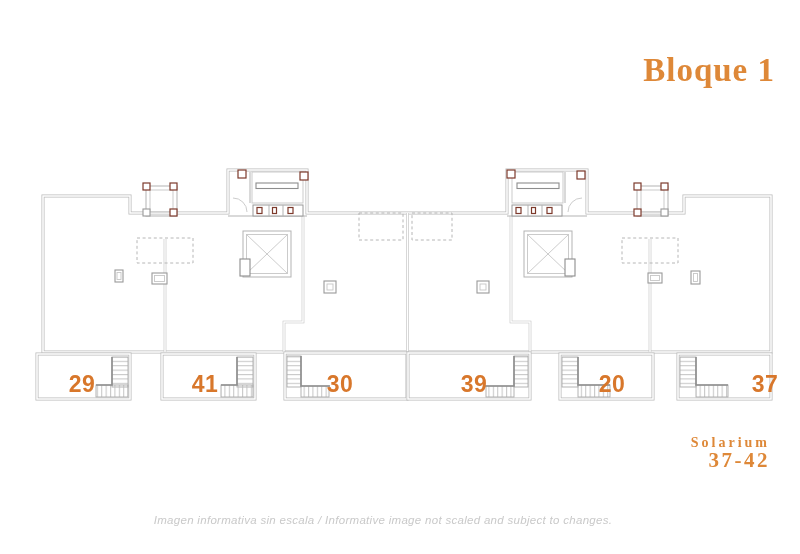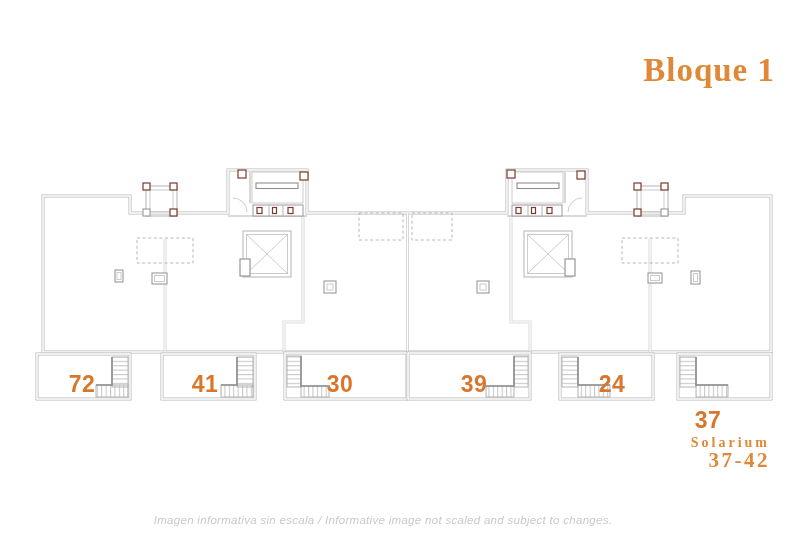--- a/index.html
+++ b/index.html
@@ -220,24 +220,24 @@
         <rect class="ln-light" x="480" y="284" width="6" height="6" fill="none"></rect>
       <rect class="graysq" x="648" y="273" width="14" height="10"></rect>
         <rect class="ln-light" x="650.5" y="275.5" width="9" height="5" fill="none"></rect>
       <rect class="graysq" x="691" y="271" width="9" height="13"></rect>
         <rect class="ln-light" x="693.5" y="273.5" width="4" height="8" fill="none"></rect>
     </g>
   </svg>
 
   <div class="txt title">Bloque 1</div>
 
-  <div class="txt unit-num" style="left:52px;">72</div>
+  <div class="txt unit-num" style="left:52px;">29</div>
   <div class="txt unit-num" style="left:175px;">41</div>
   <div class="txt unit-num" style="left:310px;">30</div>
   <div class="txt unit-num" style="left:444px;">39</div>
-  <div class="txt unit-num" style="left:582px;">24</div>
-  <div class="txt unit-num" style="left:678px;margin-top:36px;">37</div>
+  <div class="txt unit-num" style="left:582px;">20</div>
+  <div class="txt unit-num" style="left:735px;">37</div>
 
   <div class="txt floor floor-name">Solarium</div>
   <div class="txt floor floor-range">37-42</div>
 
   <div class="txt disc disc1">Imagen informativa sin escala /  Informative image not scaled and subject to changes.</div>
 </div>
 
 </body></html>

